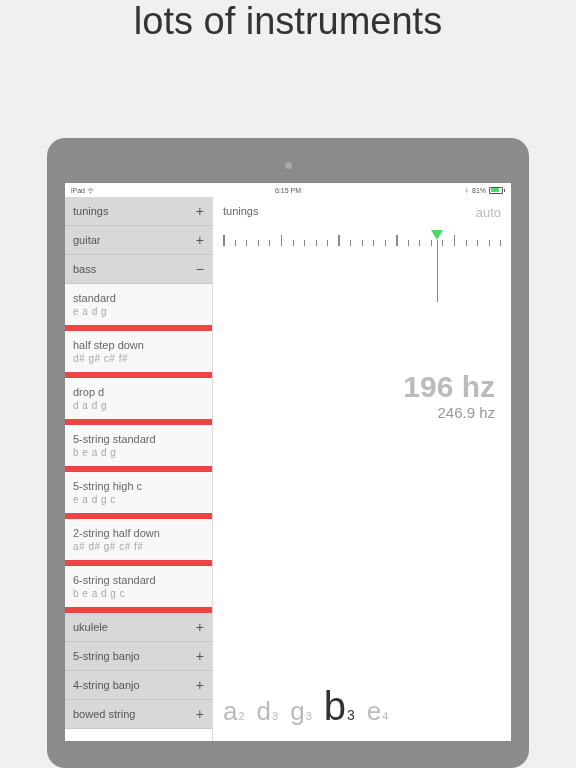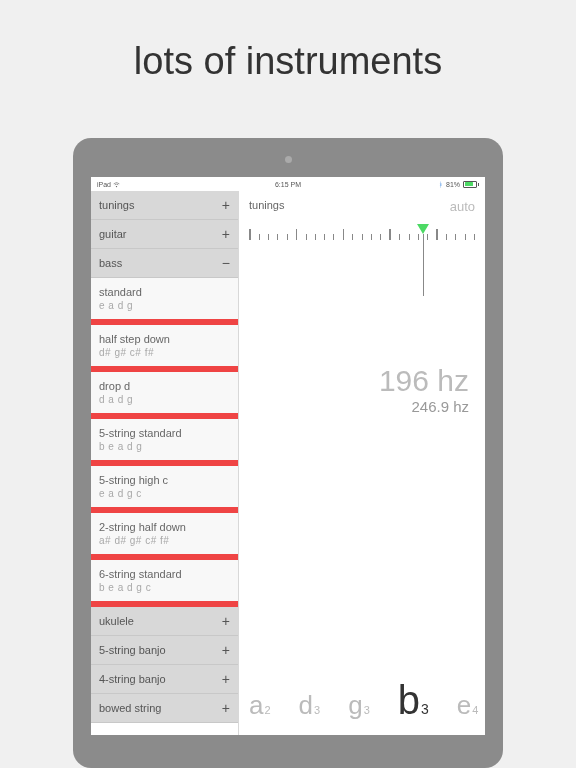--- a/index.html
+++ b/index.html
@@ -1,18 +1,18 @@
 <!DOCTYPE html>
 <html><head>
 <meta charset="utf-8">
 <style>
 *{box-sizing:border-box;margin:0;padding:0;font-family:-apple-system,'Helvetica Neue',Arial,sans-serif;font-weight:300}
 body{width:576px;height:768px;background:#f0f0f0;overflow:hidden}
-.headline{text-align:center;font-size:38px;color:#333;margin-top:40px;font-weight:400}
-.device{position:absolute;left:50%;transform:translateX(-50%);top:138px;width:430px;height:630px;background:#8b8b8b;border-radius:18px;padding:18px 18px}
+.headline{text-align:center;font-size:38px;color:#333;font-weight:400}
+.device{position:absolute;left:50%;transform:translateX(-50%);top:138px;width:482px;height:630px;background:#8b8b8b;border-radius:18px;padding:24px 18px}
 .camera{width:7px;height:7px;border-radius:50%;background:#aaa;margin:0 auto 14px}
 .screen{width:100%;height:558px;background:#fff;overflow:hidden;position:relative}
 .statusbar{height:14px;display:flex;justify-content:space-between;align-items:center;padding:2px 6px;font-size:7px;color:#555}
 .status-left{display:flex;align-items:center;gap:2px}
 .status-right{display:flex;align-items:center;gap:3px}
 .status-center{position:absolute;left:50%;transform:translateX(-50%);font-size:7px;color:#555}
 .wifi{width:7px;height:7px}
 .bt{color:#4a90e2}
 .batt{display:flex;align-items:center;gap:1px}
 .batt-body{width:14px;height:7px;border:0.5px solid #555;border-radius:1px;padding:0.5px;display:flex}
@@ -33,23 +33,23 @@
 .main-auto{font-size:13px;color:#bbb}
 .scale{position:relative;height:26px;margin-bottom:20px}
 .ticks{display:flex;justify-content:space-between;height:12px;align-items:flex-end}
 .tick{width:1px;background:#888;height:6px}
 .tick.big{height:11px;width:1.5px}
 .indicator{position:absolute;left:77%;top:-4px}
 .tri{width:0;height:0;border-left:6px solid transparent;border-right:6px solid transparent;border-top:10px solid #4cd964;margin-left:-6px}
 .tri::after{content:"";position:absolute;top:-8px;left:-3px;width:0;height:0;border-left:3px solid transparent;border-right:3px solid transparent;border-top:5px solid #fff}
 .needle{width:1px;height:62px;background:#888;margin-left:-0.5px}
 .hz-block{text-align:right;margin-top:110px;padding-right:6px}
-.hz-big{font-size:30px;color:#bbb;font-weight:400}
+.hz-big{font-size:30px;color:#bbb;font-weight:700}
 .hz-small{font-size:15px;color:#999;font-weight:300}
-.bottom-notes{position:absolute;bottom:12px;left:10px;right:0;display:flex;align-items:baseline;gap:28px;overflow:hidden}
+.bottom-notes{position:absolute;bottom:12px;left:10px;right:0;display:flex;align-items:baseline;gap:12px;overflow:hidden}
 .bn{color:#bbb;white-space:nowrap}
 .bn-letter{font-size:26px}
 .bn-oct{font-size:11px;margin-left:1px}
 .bn.current .bn-letter{font-size:40px;color:#333}
 .bn.current .bn-oct{font-size:14px;color:#333}
 </style>
 </head>
 <body>
 
 <div class="headline">lots of instruments</div>

